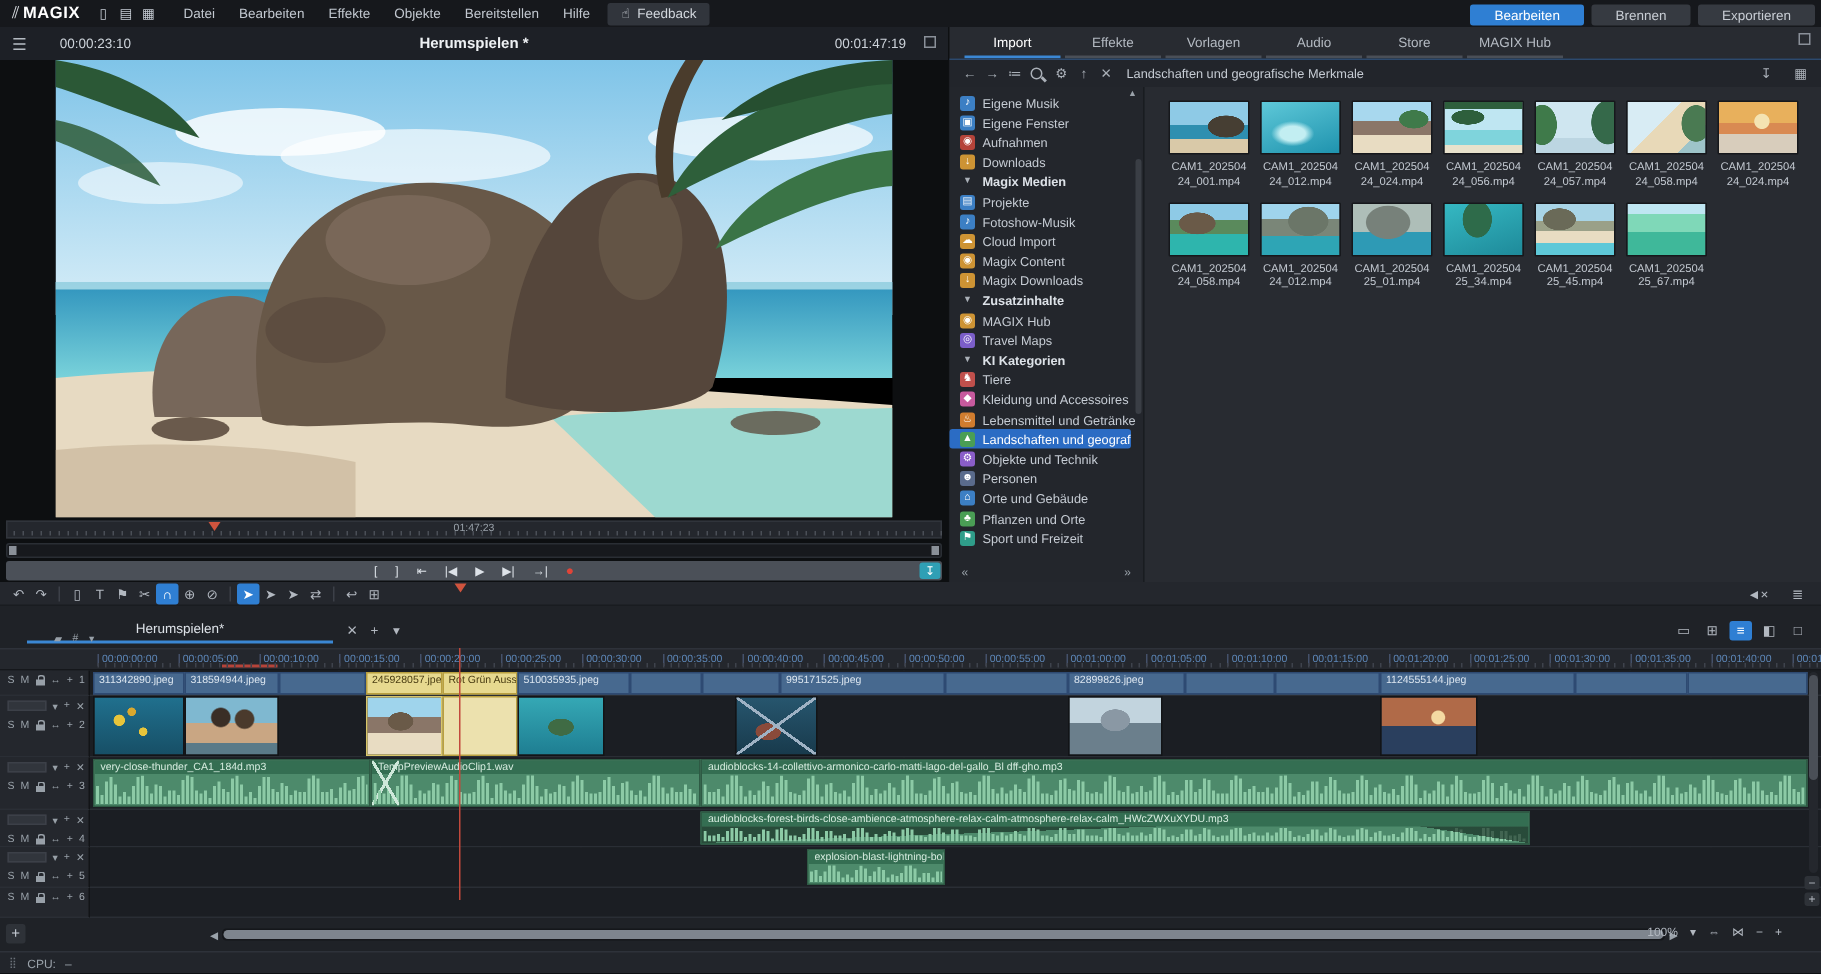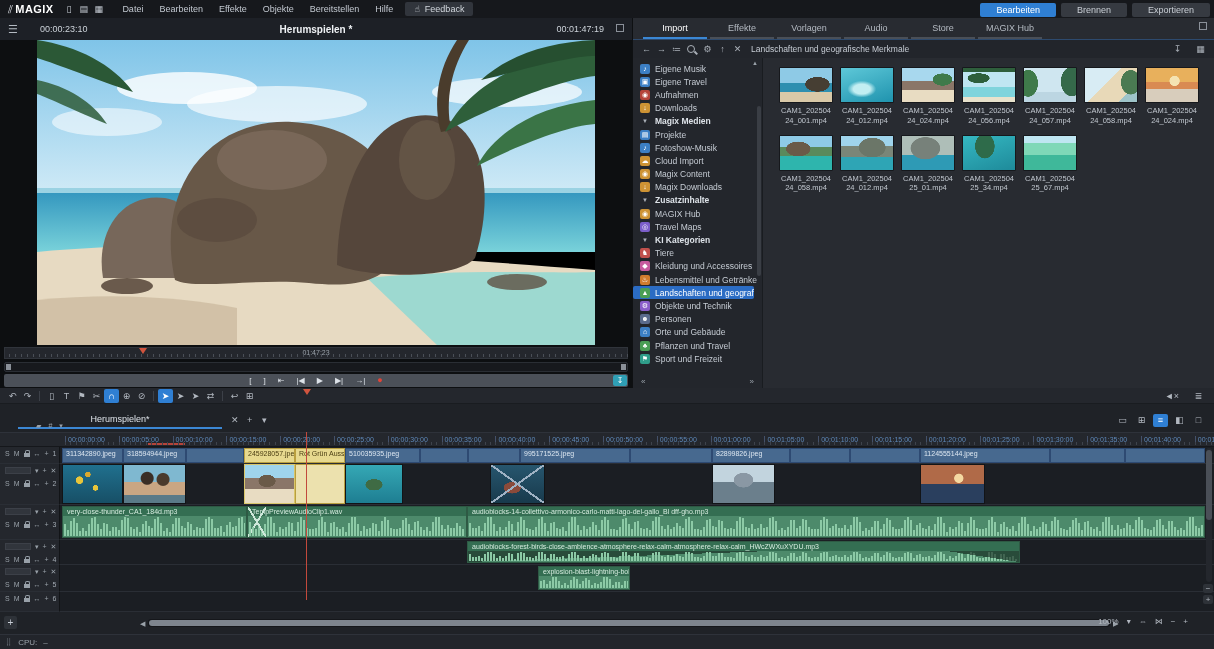--- a/index.html
+++ b/index.html
@@ -374,21 +374,21 @@
     </div>
     <div class="msidebar" id="msidebar">
       <div class="sb-up">▲</div>
       <div style="height:4px"></div>
       <div class="sb-item">
           <span class="sb-ico" style="background: rgb(60, 127, 196);">♪</span>
           <span>Eigene Musik</span>
         </div>
         <div class="sb-item">
           <span class="sb-ico" style="background: rgb(60, 127, 196);">▣</span>
-          <span>Eigene Travel</span>
+          <span>Eigene Fenster</span>
         </div>
         <div class="sb-item">
           <span class="sb-ico" style="background: rgb(181, 68, 58);">◉</span>
           <span>Aufnahmen</span>
         </div>
         <div class="sb-item">
           <span class="sb-ico" style="background: rgb(205, 147, 52);">↓</span>
           <span>Downloads</span>
         </div>
         <div class="sb-item">
@@ -454,21 +454,21 @@
         <div class="sb-item">
           <span class="sb-ico" style="background: rgb(90, 107, 140);">☻</span>
           <span>Personen</span>
         </div>
         <div class="sb-item">
           <span class="sb-ico" style="background: rgb(60, 127, 196);">⌂</span>
           <span>Orte und Gebäude</span>
         </div>
         <div class="sb-item">
           <span class="sb-ico" style="background: rgb(74, 158, 85);">♣</span>
-          <span>Pflanzen und Travel</span>
+          <span>Pflanzen und Orte</span>
         </div>
         <div class="sb-item">
           <span class="sb-ico" style="background: rgb(47, 157, 138);">⚑</span>
           <span>Sport und Freizeit</span>
         </div>
         <div class="sb-scroll"></div>
       <div class="sb-bottom">
         <span>«</span>
         <span>»</span>
       </div>
@@ -513,20 +513,24 @@
             <div class="timg th9"></div>
             <div class="tname">CAM1_20250424_012.mp4</div>
           </div>
           <div class="tcell">
             <div class="timg th10"></div>
             <div class="tname">CAM1_20250425_01.mp4</div>
           </div>
           <div class="tcell">
             <div class="timg th11"></div>
             <div class="tname">CAM1_20250425_34.mp4</div>
+          </div>
+          <div class="tcell">
+            <div class="timg th12"></div>
+            <div class="tname">CAM1_20250425_45.mp4</div>
           </div>
           <div class="tcell">
             <div class="timg th13"></div>
             <div class="tname">CAM1_20250425_67.mp4</div>
           </div>
         </div>
       </div>
   </div>
 
   <div class="tl">

